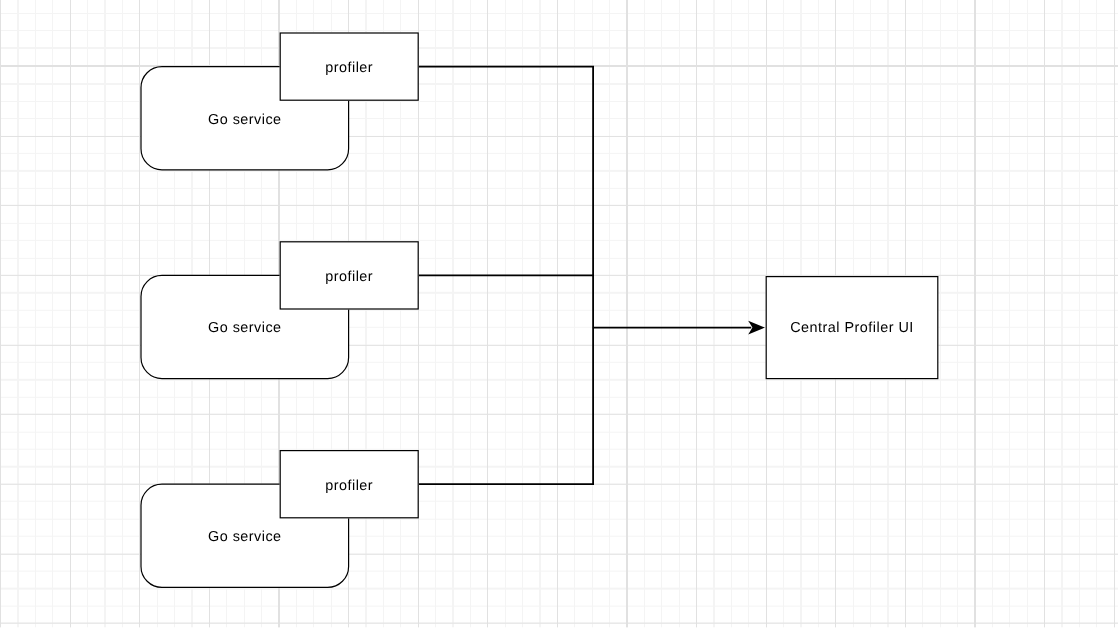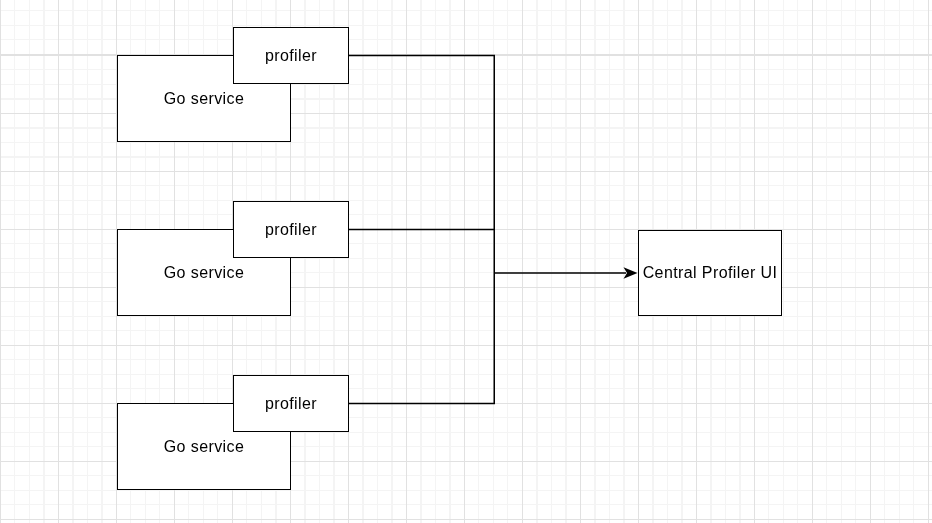--- a/index.html
+++ b/index.html
@@ -33,27 +33,27 @@
 
   .node {
     position: absolute;
     box-sizing: border-box;
     background: #ffffff;
     border: 1.5px solid #000000;
     display: flex;
     align-items: center;
     justify-content: center;
     color: #000000;
-    font-size: 16px;
+    font-size: 12px;
     letter-spacing: 0.4px;
     white-space: nowrap;
     cursor: default;
   }
 
-  .node.go      { z-index: 2; }
+  .node.go      { z-index: 2; border-radius: 18px; }
   .node.prof    { z-index: 3; }
   .node.central { z-index: 2; }
 
   
   #go1  { left: 117px; top:  55px; width: 174px; height: 87px; }
   #pr1  { left: 233px; top:  27px; width: 116px; height: 57px; }
   #go2  { left: 117px; top: 229px; width: 174px; height: 87px; }
   #pr2  { left: 233px; top: 201px; width: 116px; height: 57px; }
   #go3  { left: 117px; top: 403px; width: 174px; height: 87px; }
   #pr3  { left: 233px; top: 375px; width: 116px; height: 57px; }

